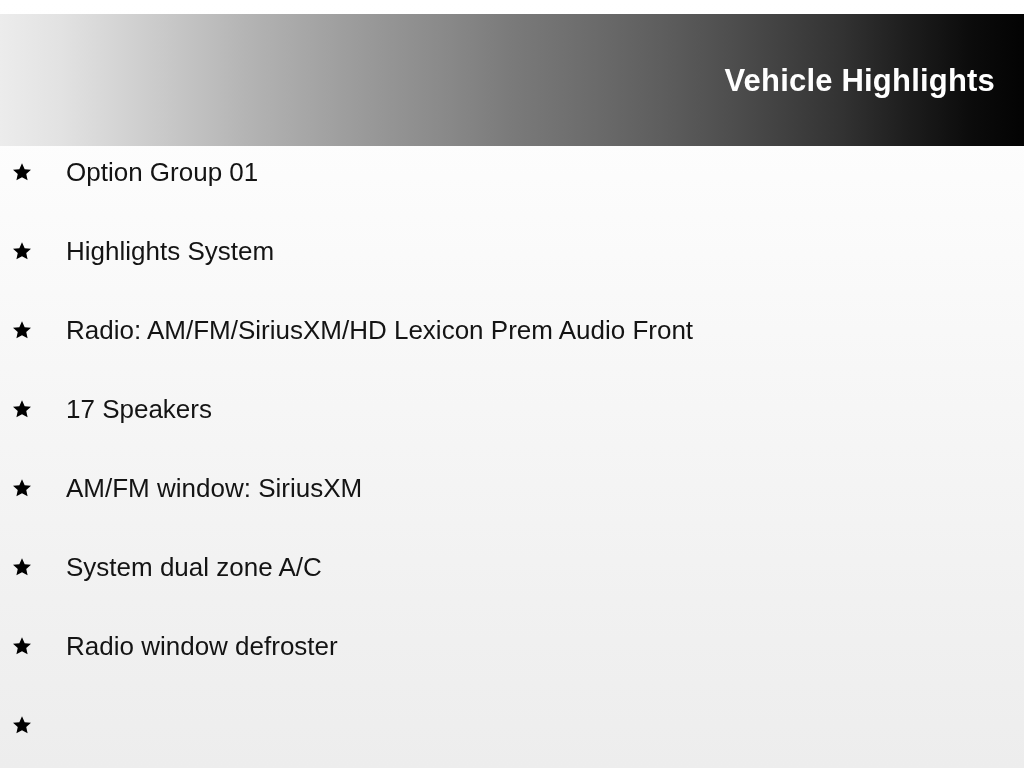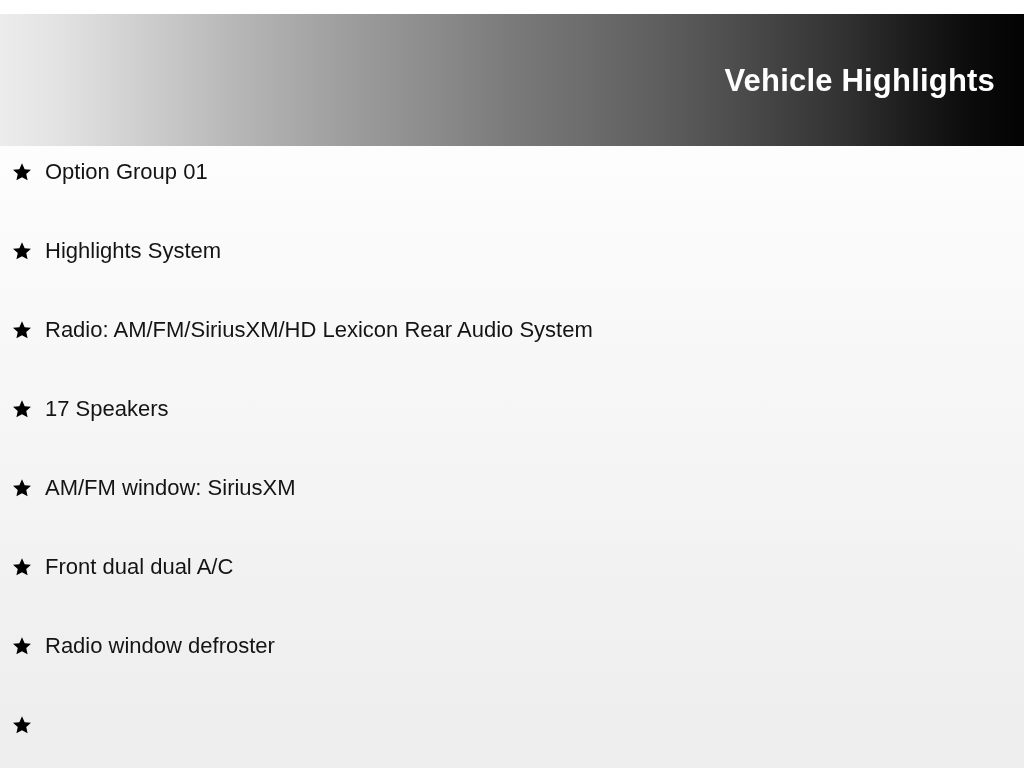--- a/index.html
+++ b/index.html
@@ -88,24 +88,25 @@
     margin-right: 13px;
   }
 
   .star-icon svg {
     display: block;
     width: 20px;
     height: 20px;
   }
 
   .highlight-label {
-    font-size: 22px;
+    font-size: 26px;
     color: #141414;
     line-height: 1;
     white-space: nowrap;
+    margin-left: 21px;
   }
 </style>
 </head>
 <body>
 
 <div class="page">
 
   <div class="header-banner">
     <div class="header-title">Vehicle Highlights</div>
   </div>
@@ -129,21 +130,21 @@
       </span>
       <span class="highlight-label">Highlights System</span>
     </li>
 
     <li class="highlight-row">
       <span class="star-icon">
         <svg viewBox="0 0 24 24" aria-hidden="true">
             <polygon fill="#000000" points="12,1.5 15.2,8.6 22.8,9.4 17.1,14.5 18.7,22 12,18.2 5.3,22 6.9,14.5 1.2,9.4 8.8,8.6"></polygon>
           </svg>
       </span>
-      <span class="highlight-label">Radio: AM/FM/SiriusXM/HD Lexicon Rear Audio System</span>
+      <span class="highlight-label">Radio: AM/FM/SiriusXM/HD Lexicon Prem Audio Front</span>
     </li>
 
     <li class="highlight-row">
       <span class="star-icon">
         <svg viewBox="0 0 24 24" aria-hidden="true">
             <polygon fill="#000000" points="12,1.5 15.2,8.6 22.8,9.4 17.1,14.5 18.7,22 12,18.2 5.3,22 6.9,14.5 1.2,9.4 8.8,8.6"></polygon>
           </svg>
       </span>
       <span class="highlight-label">17 Speakers</span>
     </li>
@@ -156,21 +157,21 @@
       </span>
       <span class="highlight-label">AM/FM window: SiriusXM</span>
     </li>
 
     <li class="highlight-row">
       <span class="star-icon">
         <svg viewBox="0 0 24 24" aria-hidden="true">
             <polygon fill="#000000" points="12,1.5 15.2,8.6 22.8,9.4 17.1,14.5 18.7,22 12,18.2 5.3,22 6.9,14.5 1.2,9.4 8.8,8.6"></polygon>
           </svg>
       </span>
-      <span class="highlight-label">Front dual dual A/C</span>
+      <span class="highlight-label">System dual zone A/C</span>
     </li>
 
     <li class="highlight-row">
       <span class="star-icon">
         <svg viewBox="0 0 24 24" aria-hidden="true">
             <polygon fill="#000000" points="12,1.5 15.2,8.6 22.8,9.4 17.1,14.5 18.7,22 12,18.2 5.3,22 6.9,14.5 1.2,9.4 8.8,8.6"></polygon>
           </svg>
       </span>
       <span class="highlight-label">Radio window defroster</span>
     </li>

